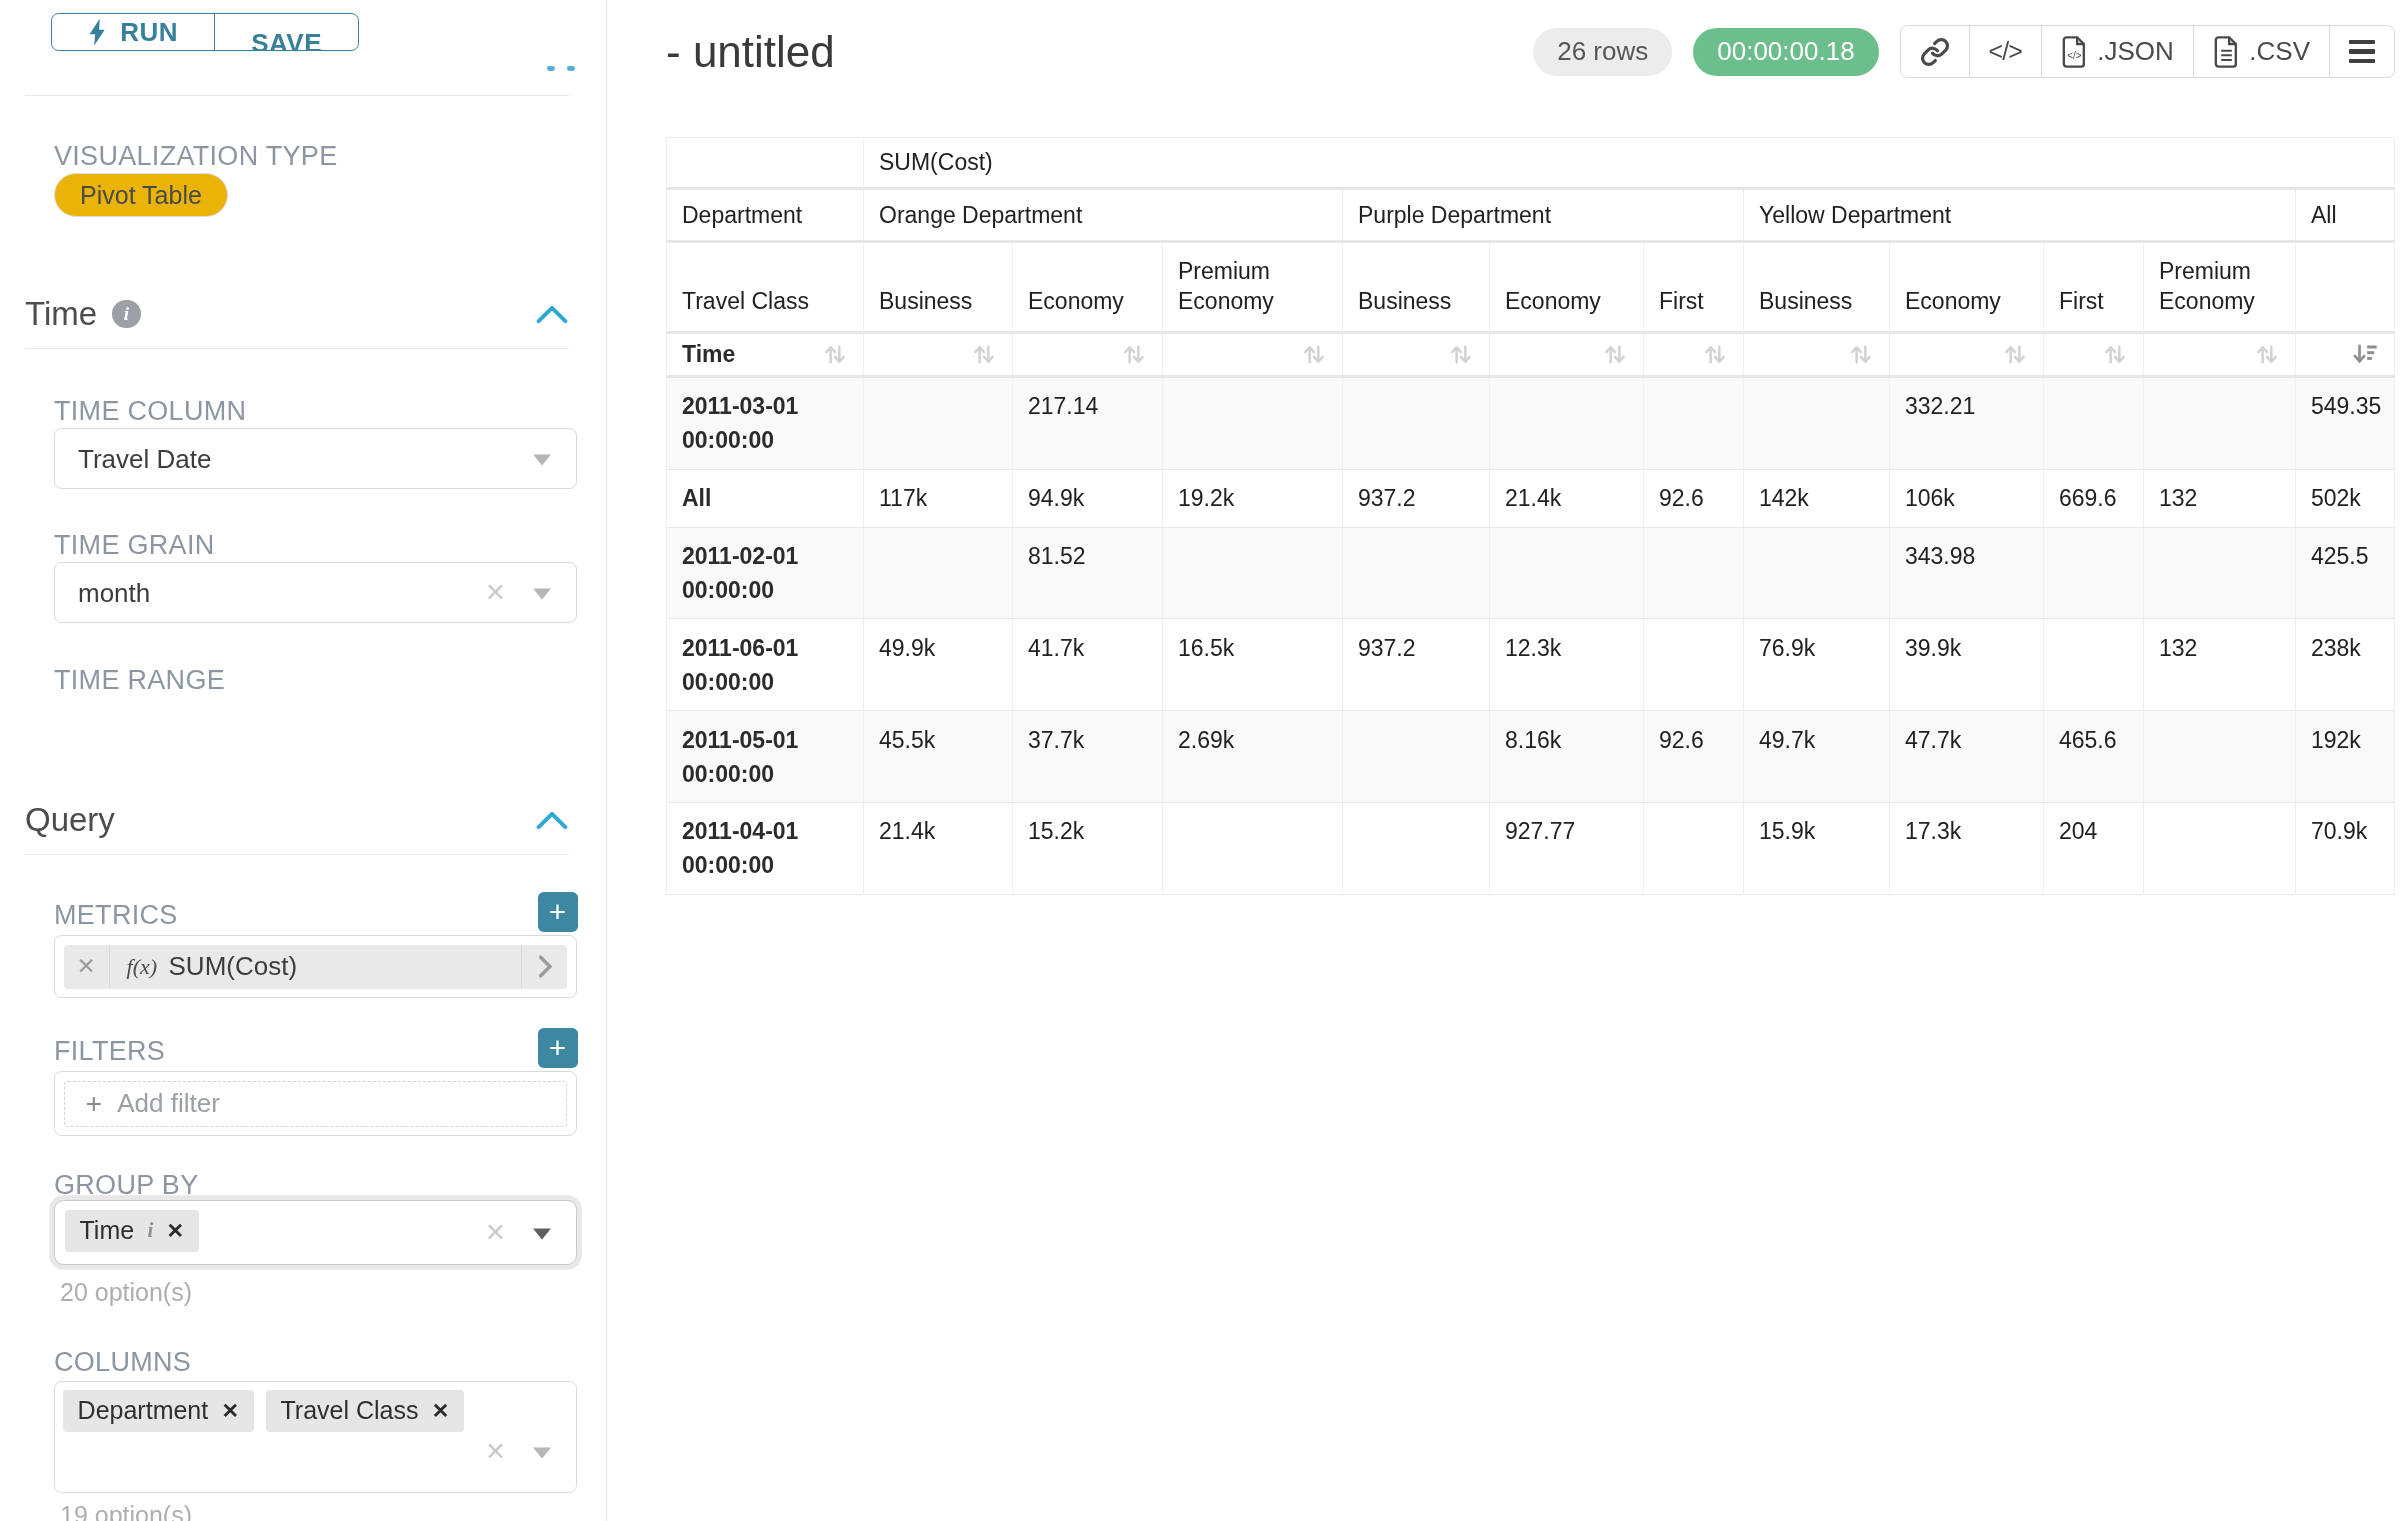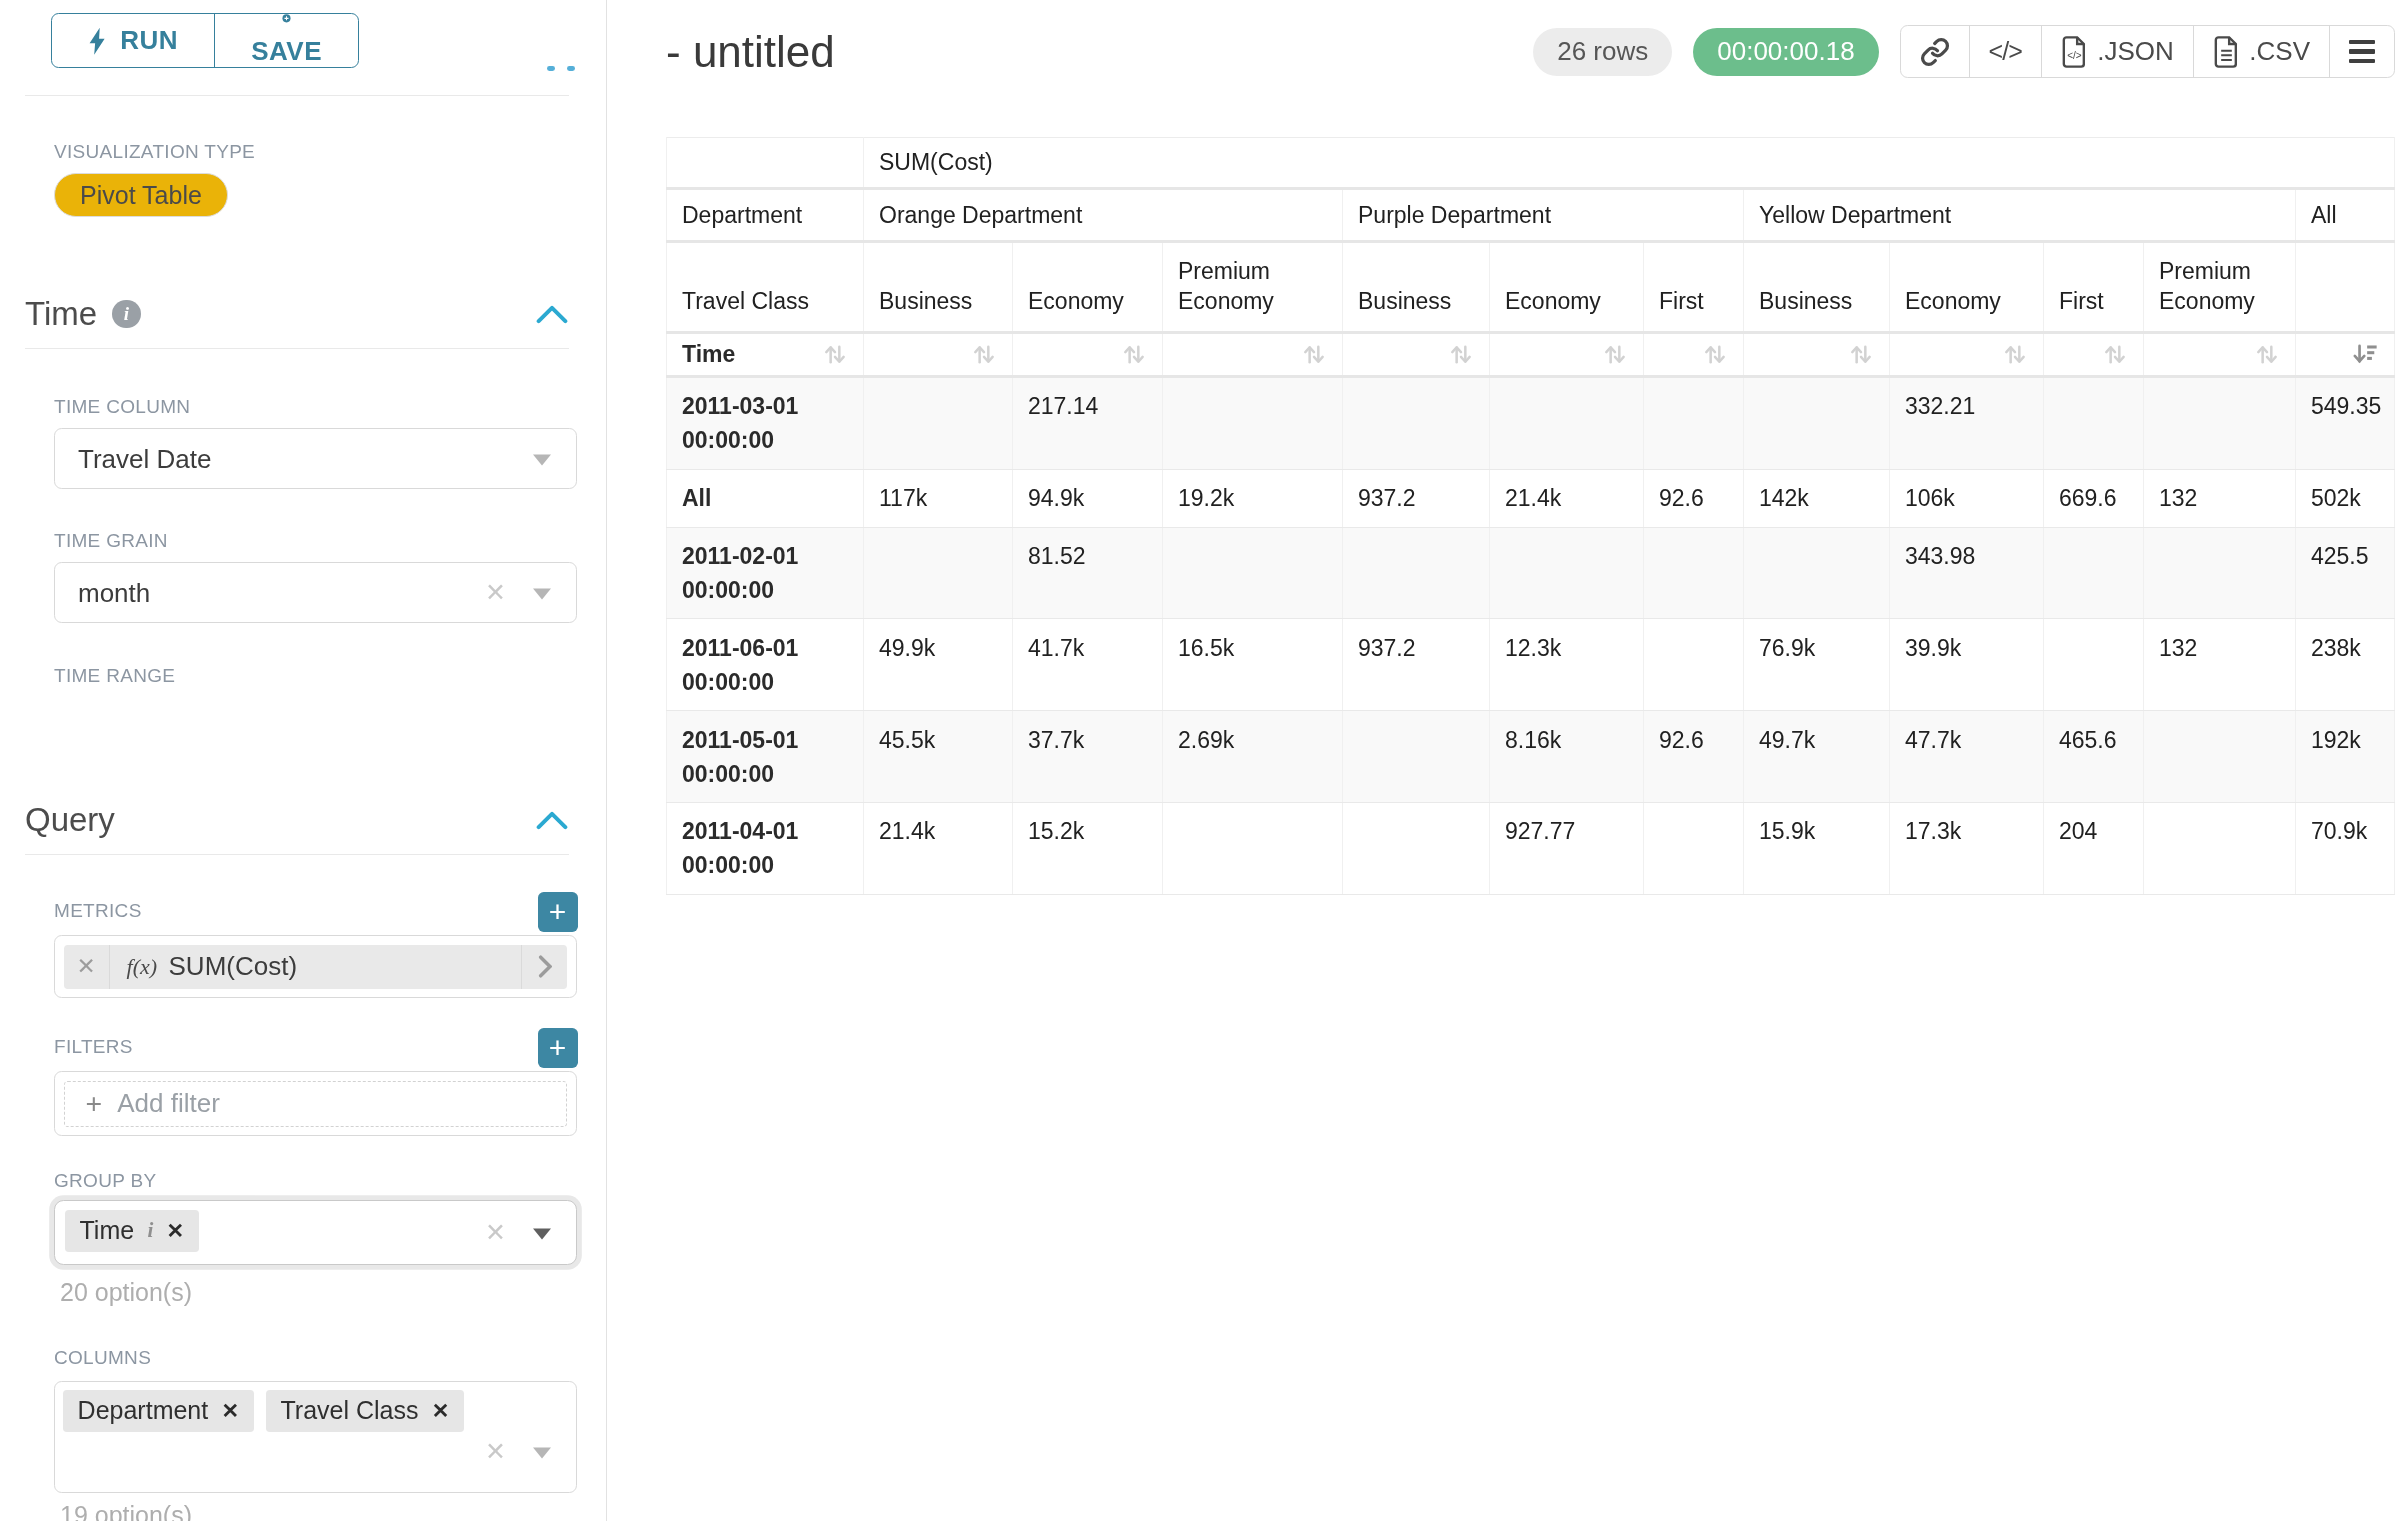--- a/index.html
+++ b/index.html
@@ -5,32 +5,32 @@
   * { box-sizing: border-box; }
   html, body { width: 2406px; height: 1522px; margin: 0; padding: 0; overflow: hidden;
     font-family: "Liberation Sans", sans-serif; background: #fff; }
   .app { display: flex; width: 100%; height: 100%; }
 
   
   .sidebar { position: relative; width: 607px; flex: none; border-right: 1.9px solid #e2e2e2; background: #fff; }
   .chart-type-heading { position: absolute; left: 34px; top: 23px; z-index: 1; margin: 0;
     font-size: 33px; font-weight: 400; color: #4a4a4a; }
   .topbar { position: absolute; left: 0; top: 0; right: 0; height: 68px; background: #fff; z-index: 2; }
-  .btn-group { position: absolute; left: 51px; top: 13.3px; height: 55px; display: flex;
+  .btn-group { position: absolute; left: 51px; top: 13.3px; height: 38px; display: flex;
     border: 1.9px solid #36809C; border-radius: 7.6px; background: #fff; overflow: hidden; }
   .btn { display: flex; align-items: center; gap: 13.3px; padding: 0 36px; background: none; border: none;
     color: #36809C; font-family: inherit; font-size: 26px; font-weight: 600; letter-spacing: 0.5px; cursor: pointer; }
   .btn.save { border-left: 1.9px solid #36809C; flex-direction: column; }
   .dots { position: absolute; left: 547px; top: 66px; z-index: 3; display: flex; gap: 12.4px; }
   .dots i { width: 7.6px; height: 4.8px; background: #55AFD8; border-radius: 2.4px; }
 
   .hr { position: absolute; left: 25px; width: 544px; border-top: 1.9px solid #e9e9e9; }
   .hr1 { top: 95px; } .hr2 { top: 348px; } .hr3 { top: 854px; }
 
-  .ctl-label { position: absolute; left: 54px; font-size: 19px; color: #8c96a2; letter-spacing: 0.3px; }
+  .ctl-label { position: absolute; left: 54px; font-size: 27px; color: #8c96a2; letter-spacing: 0.3px; }
   .lbl-viz { top: 141px; } .lbl-time-col { top: 396px; } .lbl-time-grain { top: 530px; }
   .lbl-time-range { top: 665px; } .lbl-metrics { top: 900px; } .lbl-filters { top: 1036px; }
   .lbl-groupby { top: 1170px; } .lbl-columns { top: 1347px; }
 
   .viz-pill { position: absolute; left: 54px; top: 173px; height: 44px; padding: 0 25px;
     display: inline-flex; align-items: center; border-radius: 22px; background: #eab308;
     border: 1.9px solid #dcdcdc; font-family: inherit; font-size: 25px; color: #4a4a4a; cursor: pointer; }
 
   .section-head { position: absolute; left: 25px; right: 38px; display: flex; align-items: center; }
   .head-time { top: 295px; } .head-query { top: 801px; }

